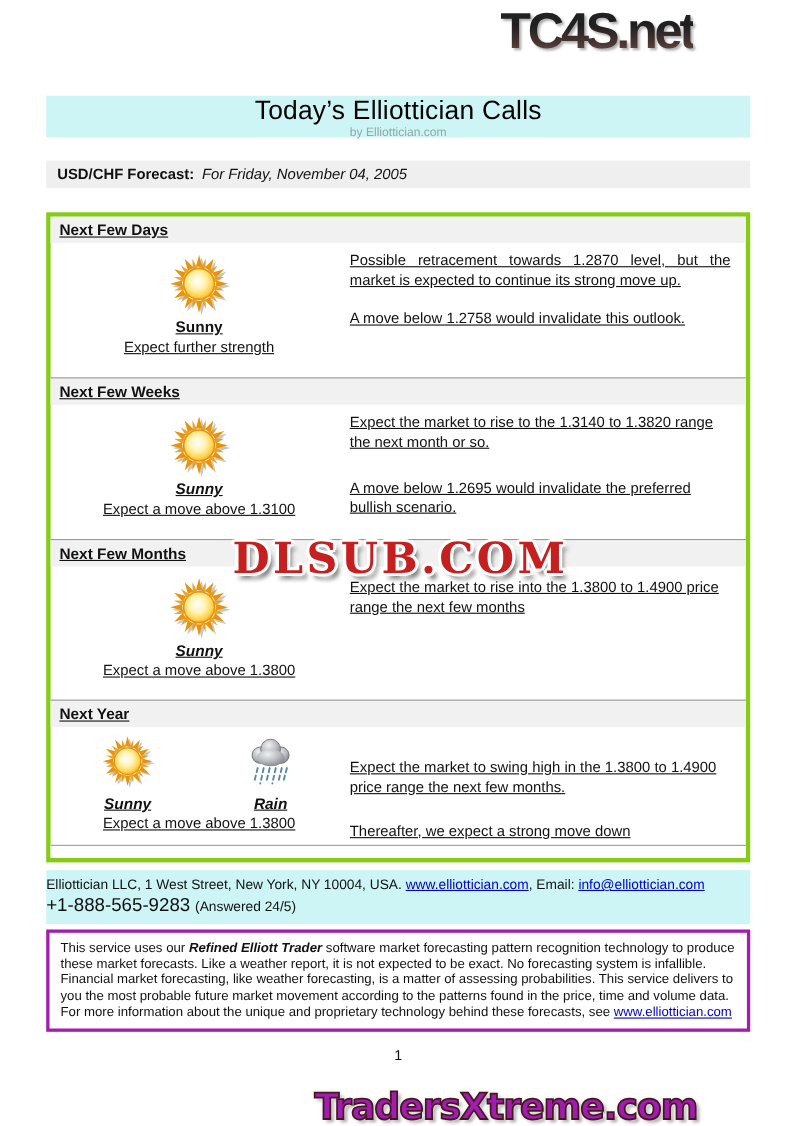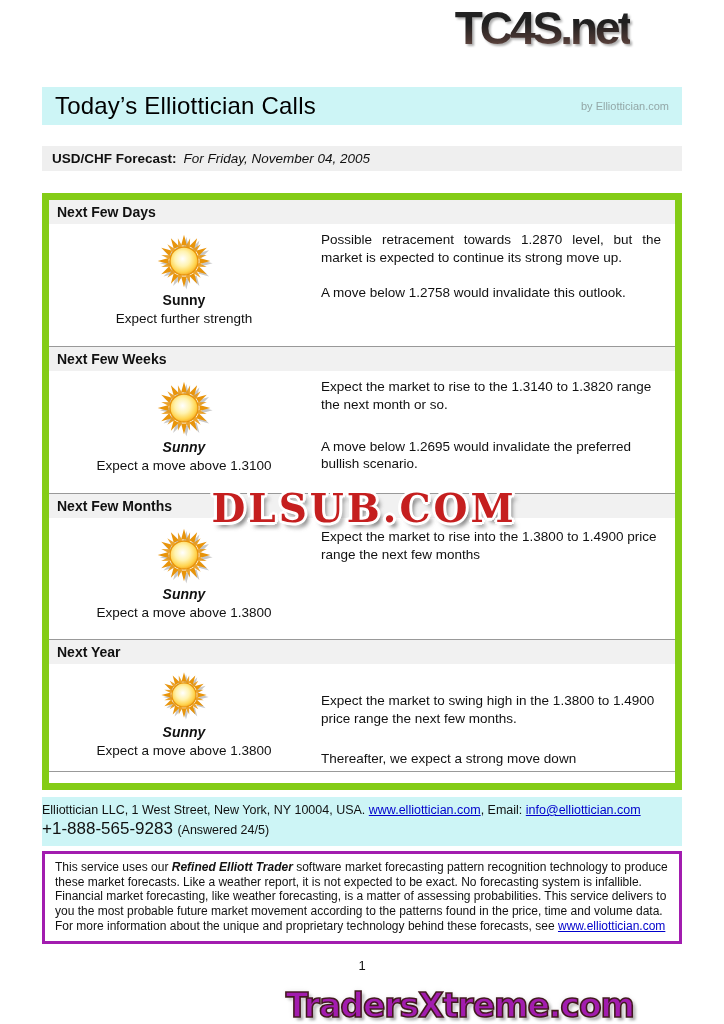--- a/index.html
+++ b/index.html
@@ -22,35 +22,35 @@
     filter:drop-shadow(2px 2px 1px rgba(160,160,160,.85));
     z-index:5;
   }
 
   
   .content{position:absolute;left:42px;top:87px;width:640px;}
 
   .titlebar{
     height:38px;background:#cdf5f6;
     display:flex;align-items:center;justify-content:space-between;
-    padding:0 13px;box-sizing:border-box;
+    padding:0 13px;box-sizing:border-box;flex-direction:column;
   }
   .titlebar .title{font-size:24px;color:#000;letter-spacing:.2px;}
   .titlebar .byline{font-size:11px;color:#93a7a7;}
 
   .forecastbar{
     margin-top:21px;height:25px;background:#efefef;
     display:flex;align-items:center;gap:7px;
     padding:0 10px;box-sizing:border-box;font-size:13.5px;
   }
   .forecastbar .flabel{font-weight:bold;}
   .forecastbar .fdate{font-style:italic;}
 
   
-  .mainbox{margin-top:22px;border:7px solid #84cc16;background:#fff;}
+  .mainbox{margin-top:22px;border:4px solid #84cc16;background:#fff;text-decoration:underline;}
   .sec-header{
     height:24px;background:#f1f1f1;
     display:flex;align-items:center;padding-left:8px;
     font-size:14px;font-weight:bold;
   }
   .sec-header.bt{border-top:1px solid #999;}
   .sec-body{display:flex;}
   .leftcol{width:270px;flex:0 0 270px;text-align:center;padding-top:6px;box-sizing:border-box;}
   .rightcol{flex:1;padding:7px 14px 0 2px;font-size:13.5px;line-height:1.32;box-sizing:border-box;}
   .para{margin:0 0 17px 0;}
@@ -265,20 +265,28 @@
         <div class="leftcol">
           <div class="year-icons">
             <div class="icn">
               <span>
                 <svg viewBox="0 0 64 64">
                     <use href="#sunsym"></use>
                   </svg>
               </span>
               <div class="cond-label lbl-italic">Sunny</div>
             </div>
+            <div class="icn">
+              <span>
+                <svg viewBox="0 0 64 64">
+                    <use href="#rainsym"></use>
+                  </svg>
+              </span>
+              <div class="cond-label lbl-italic">Rain</div>
+            </div>
           </div>
           <div class="cond-caption">Expect a move above 1.3800</div>
         </div>
         <div class="rightcol" style="padding-top:28px;">
           <p class="para">Expect the market to swing high in the 1.3800 to 1.4900 price range the next few months.</p>
           <p class="para" style="margin-top:22px;">Thereafter, we expect a strong move down</p>
         </div>
       </div>
 
       <div class="box-bottom-strip"></div>

